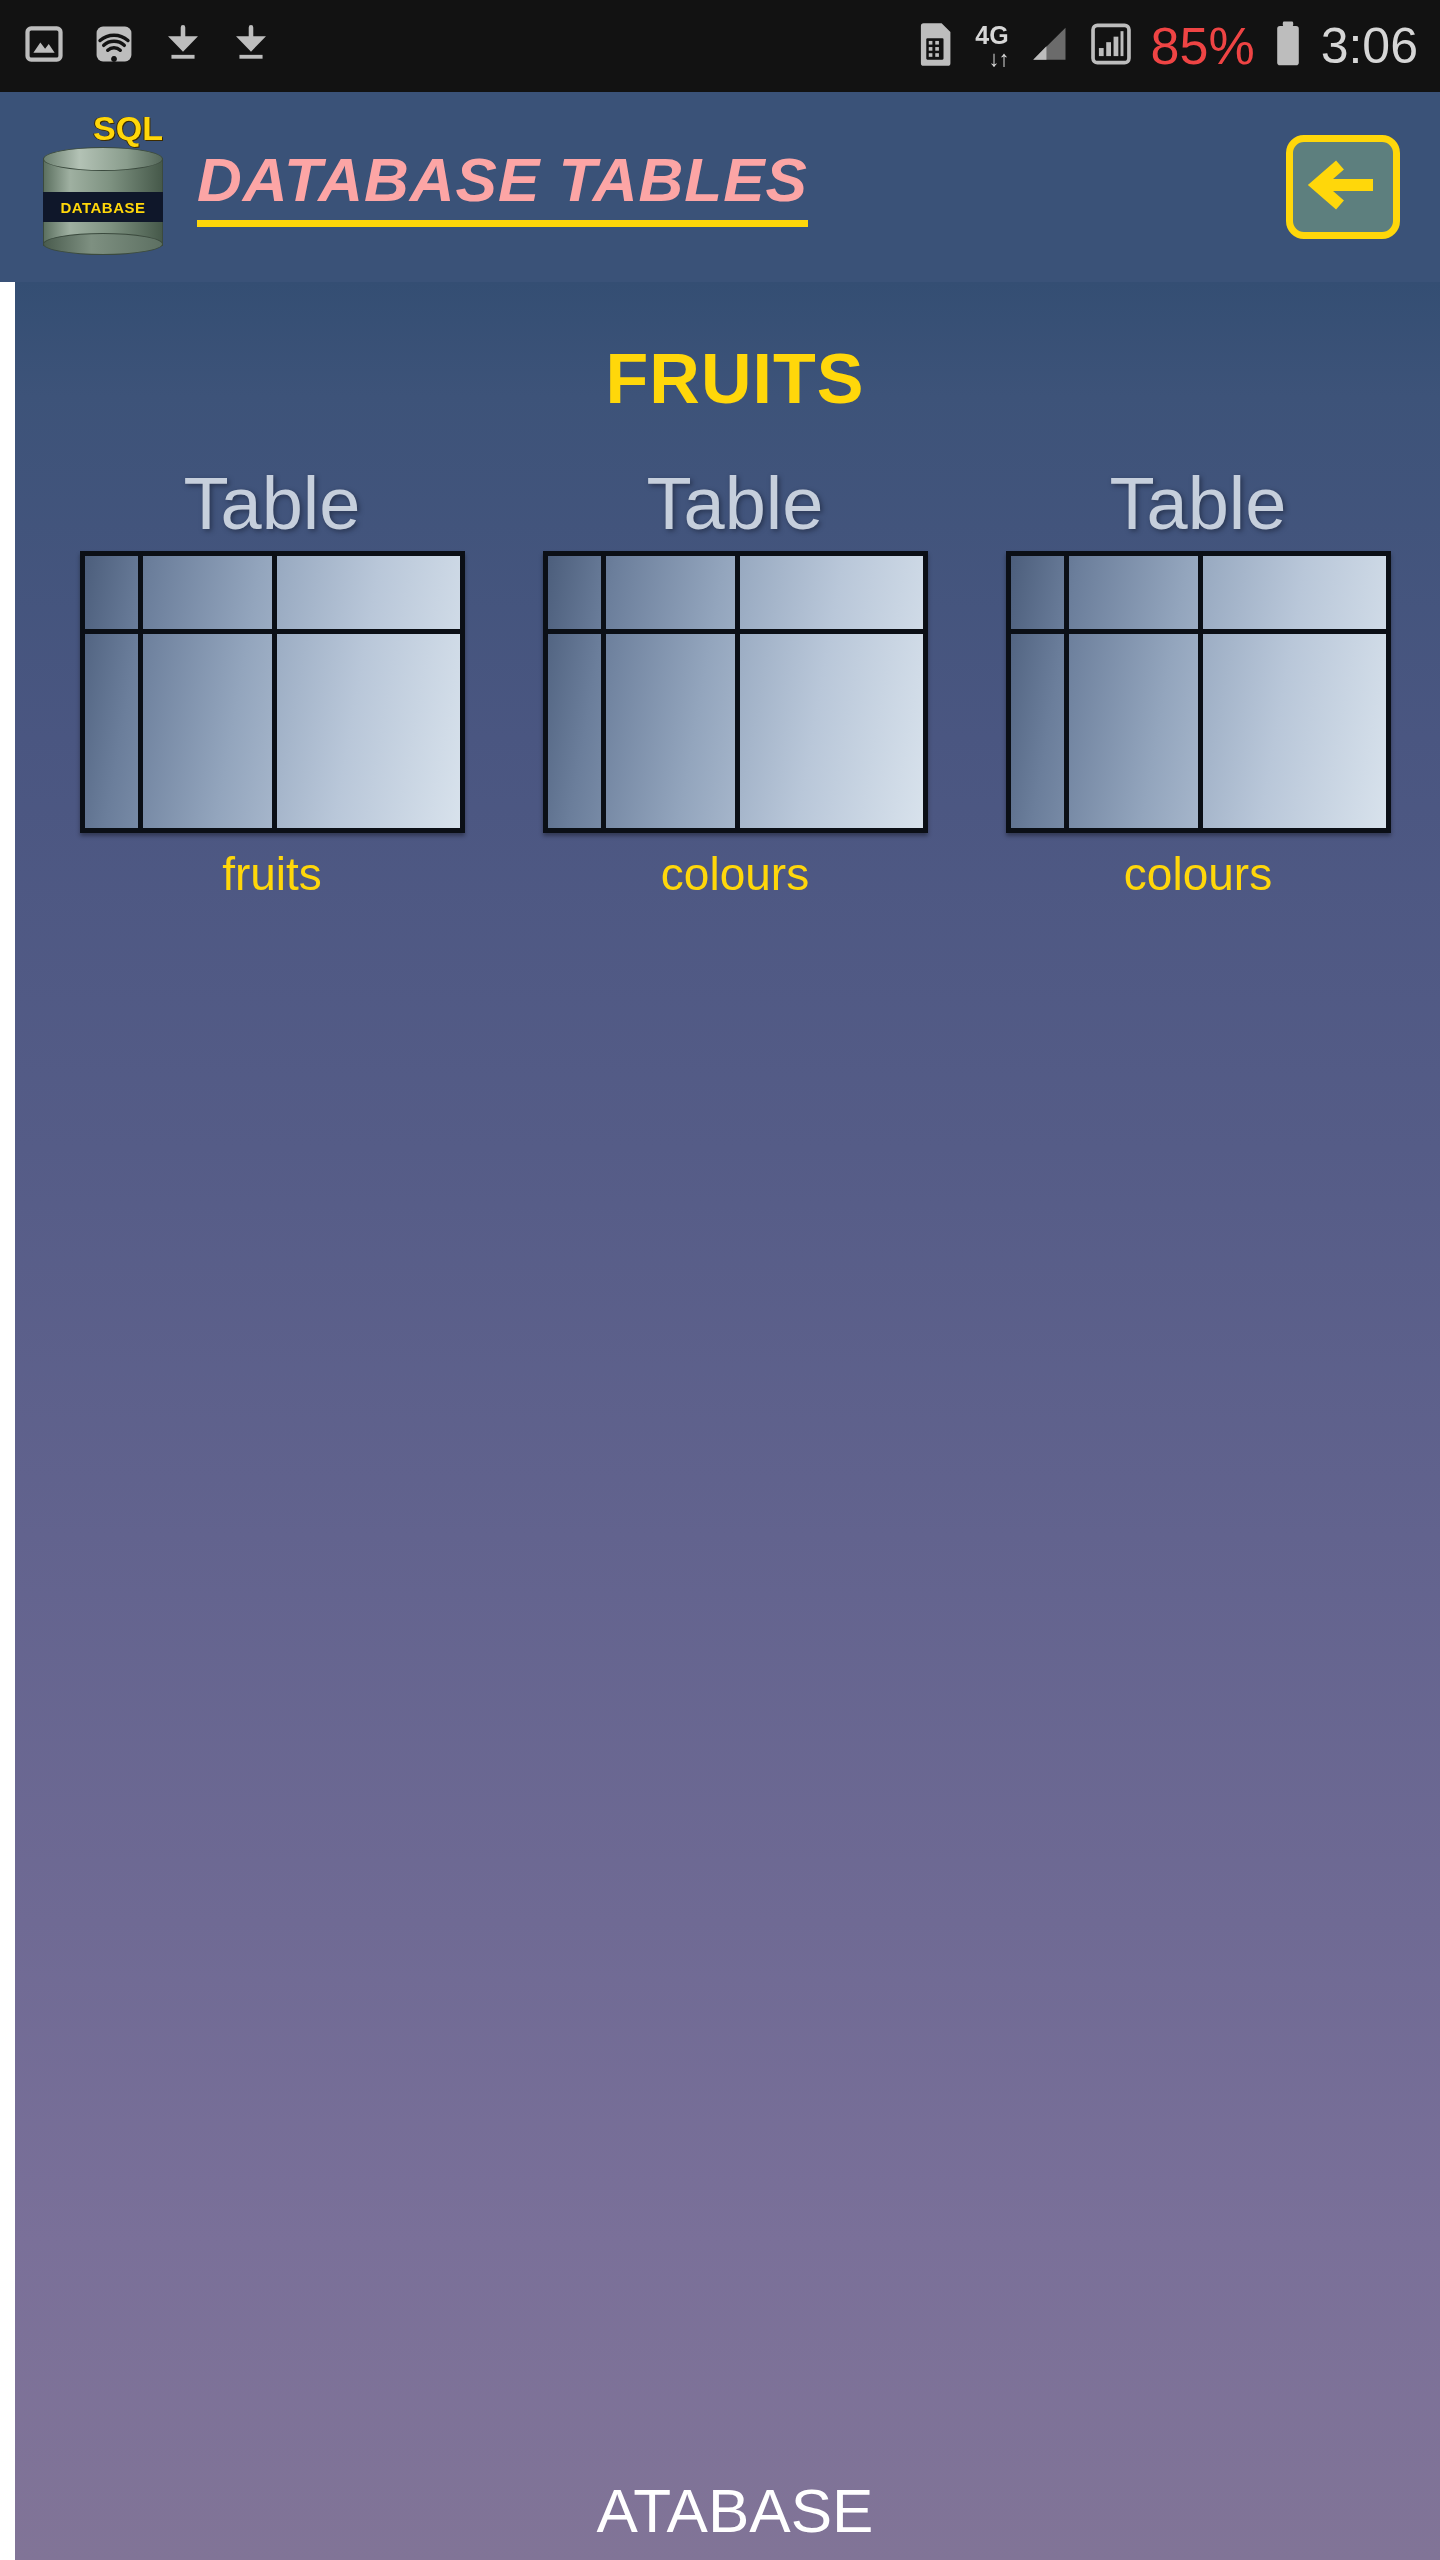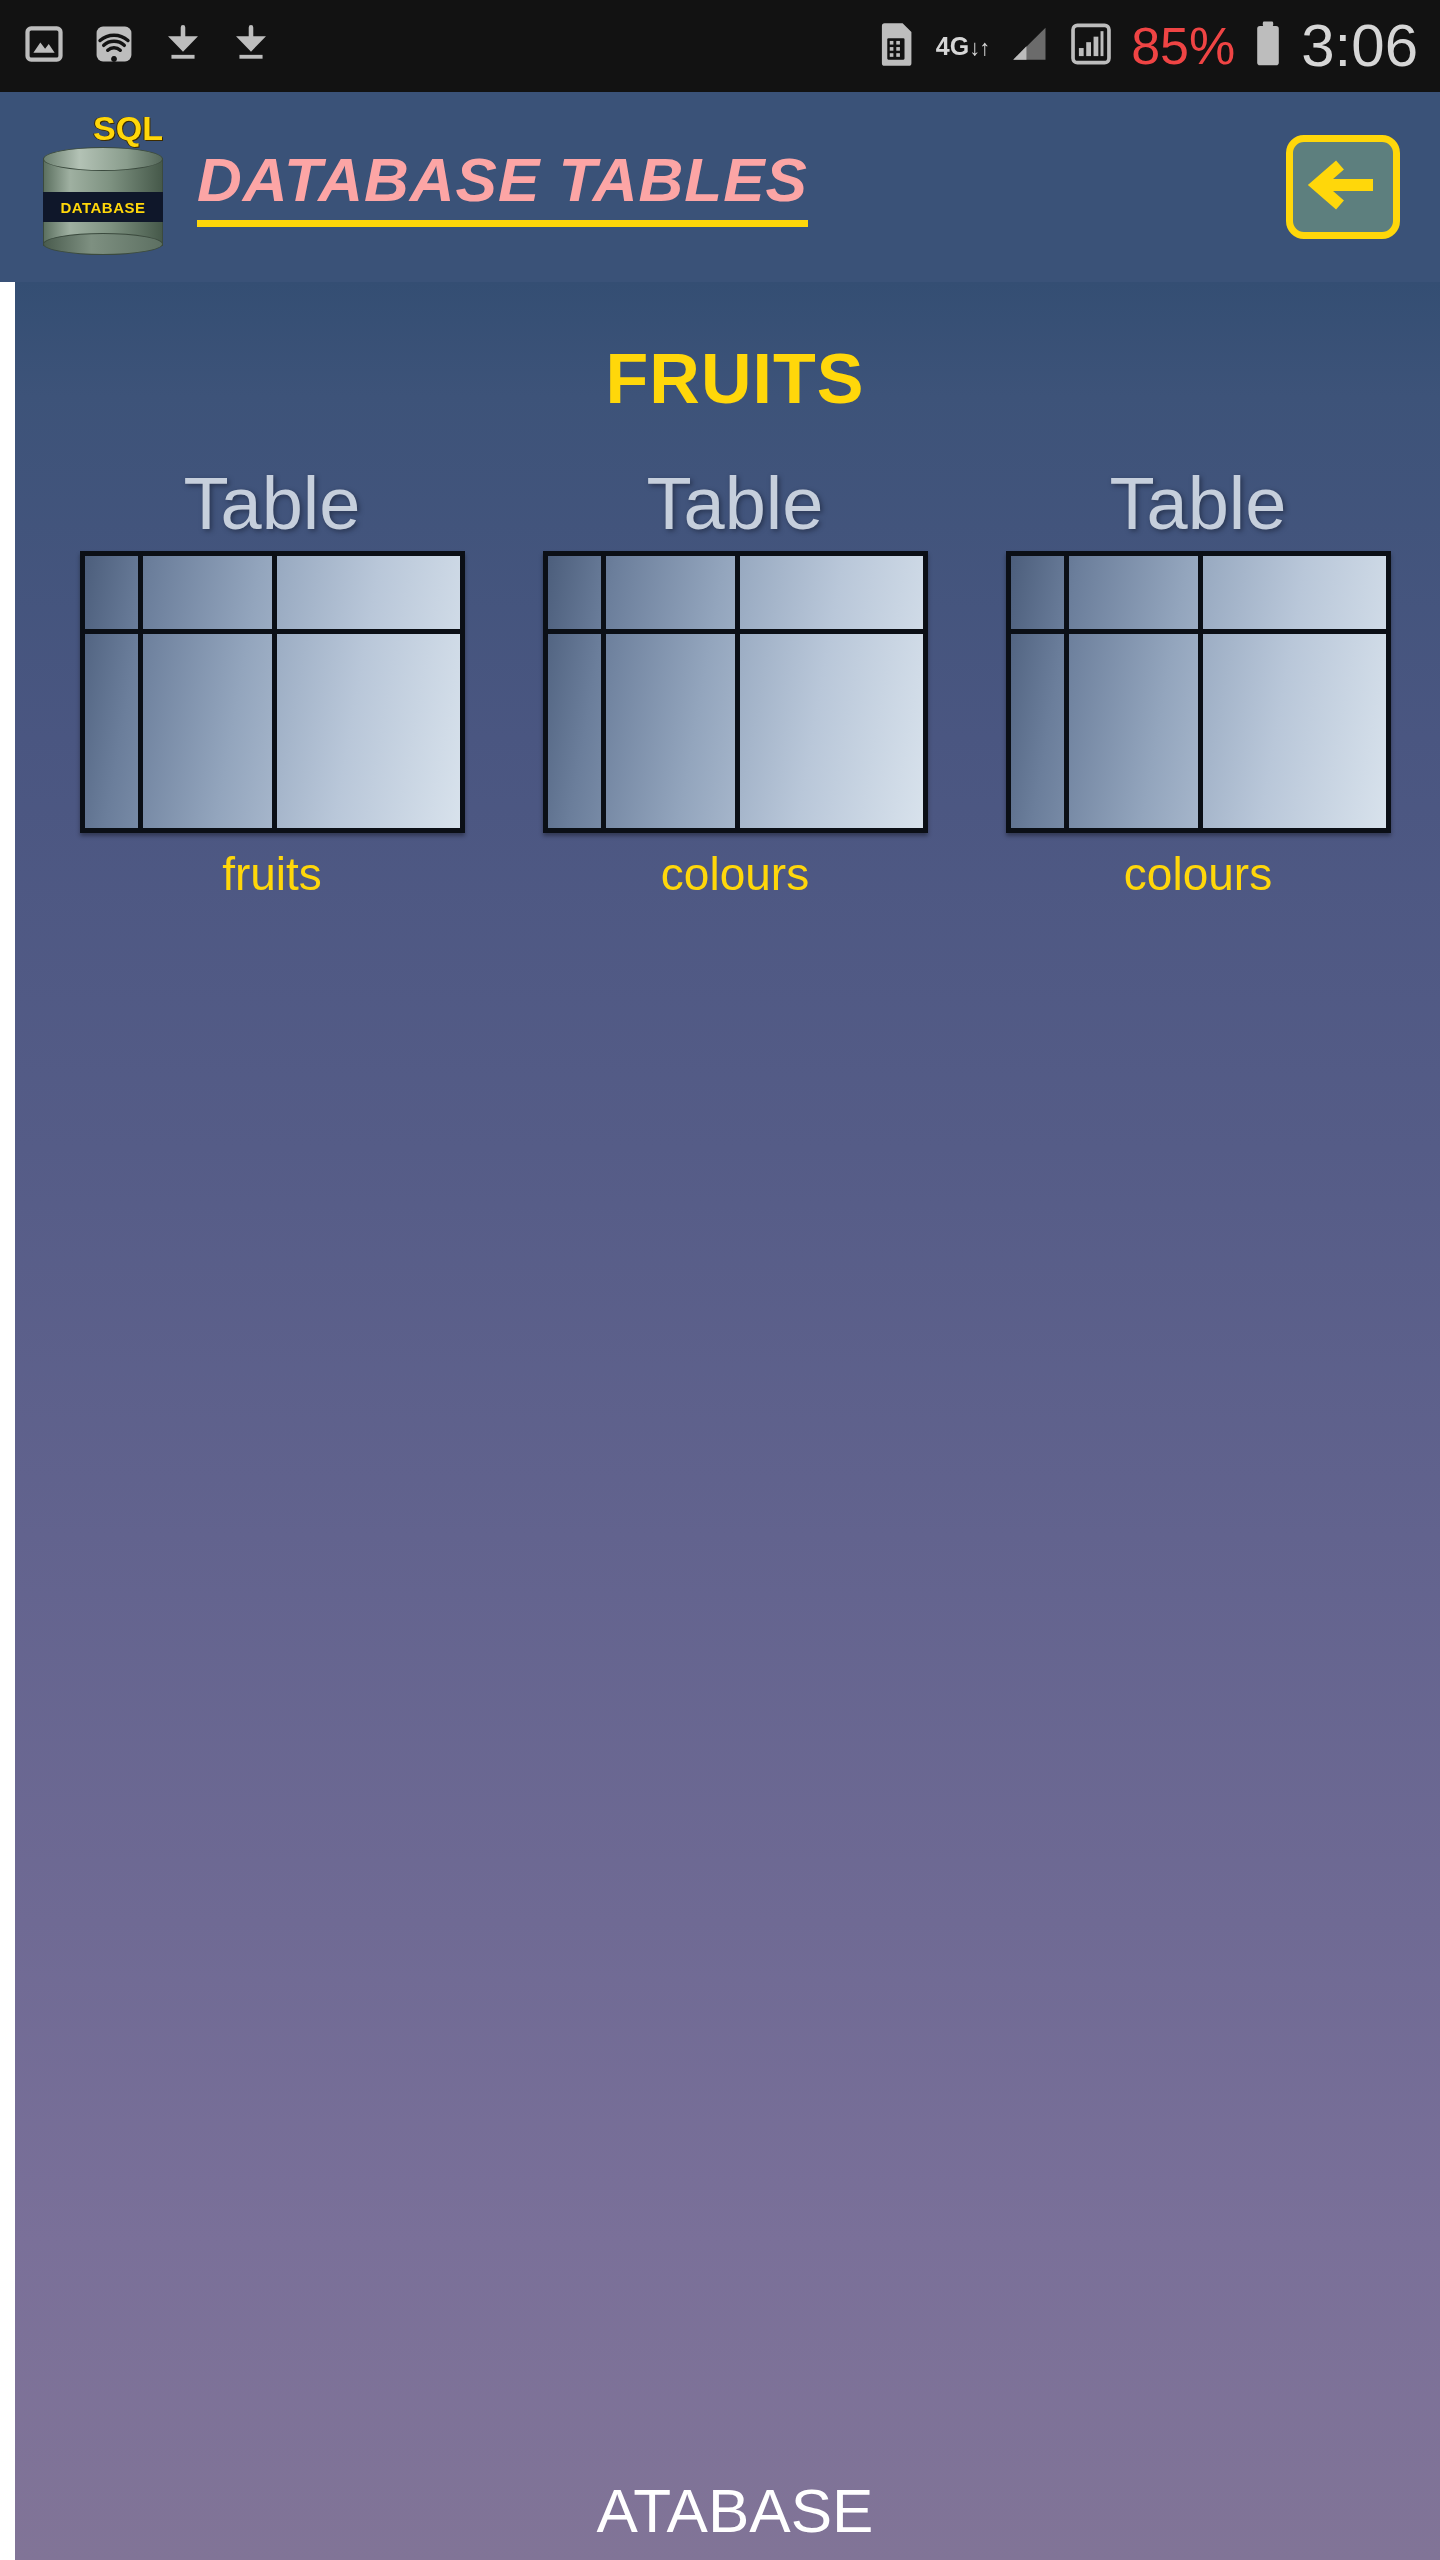--- a/index.html
+++ b/index.html
@@ -25,24 +25,24 @@
   }
   .sb-left  { display:flex; align-items:center; gap:26px; }
   .sb-right { display:flex; align-items:center; gap:18px; margin-left:auto; }
   .sb-icon  { display:block; }
   .sb-text {
     color:#ef4444; font-size:52px; font-weight:400;
     letter-spacing:0px; line-height:1;
     font-family:"Liberation Sans", sans-serif;
   }
   .sb-clock {
-    color:#d6d6d6; font-size:60px; font-weight:400; line-height:1;
+    color:#d6d6d6; font-size:50px; font-weight:400; line-height:1;
     font-family:"Liberation Sans", sans-serif;
   }
-  .fourg-wrap { display:flex; flex-direction:row; align-items:flex-end; justify-content:center; line-height:1; }
+  .fourg-wrap { display:flex; flex-direction:column; align-items:flex-end; justify-content:center; line-height:1; }
   .fourg-txt { color:#d6d6d6; font-size:25px; font-weight:700; line-height:1; }
   .fourg-arrows { color:#d6d6d6; font-size:22px; font-weight:700; line-height:1; letter-spacing:-1px; }
 
   
   .appbar {
     position:absolute; top:92px; left:0;
     width:1440px; height:190px;
     background:#3a5278;
     display:flex; align-items:center;
   }

